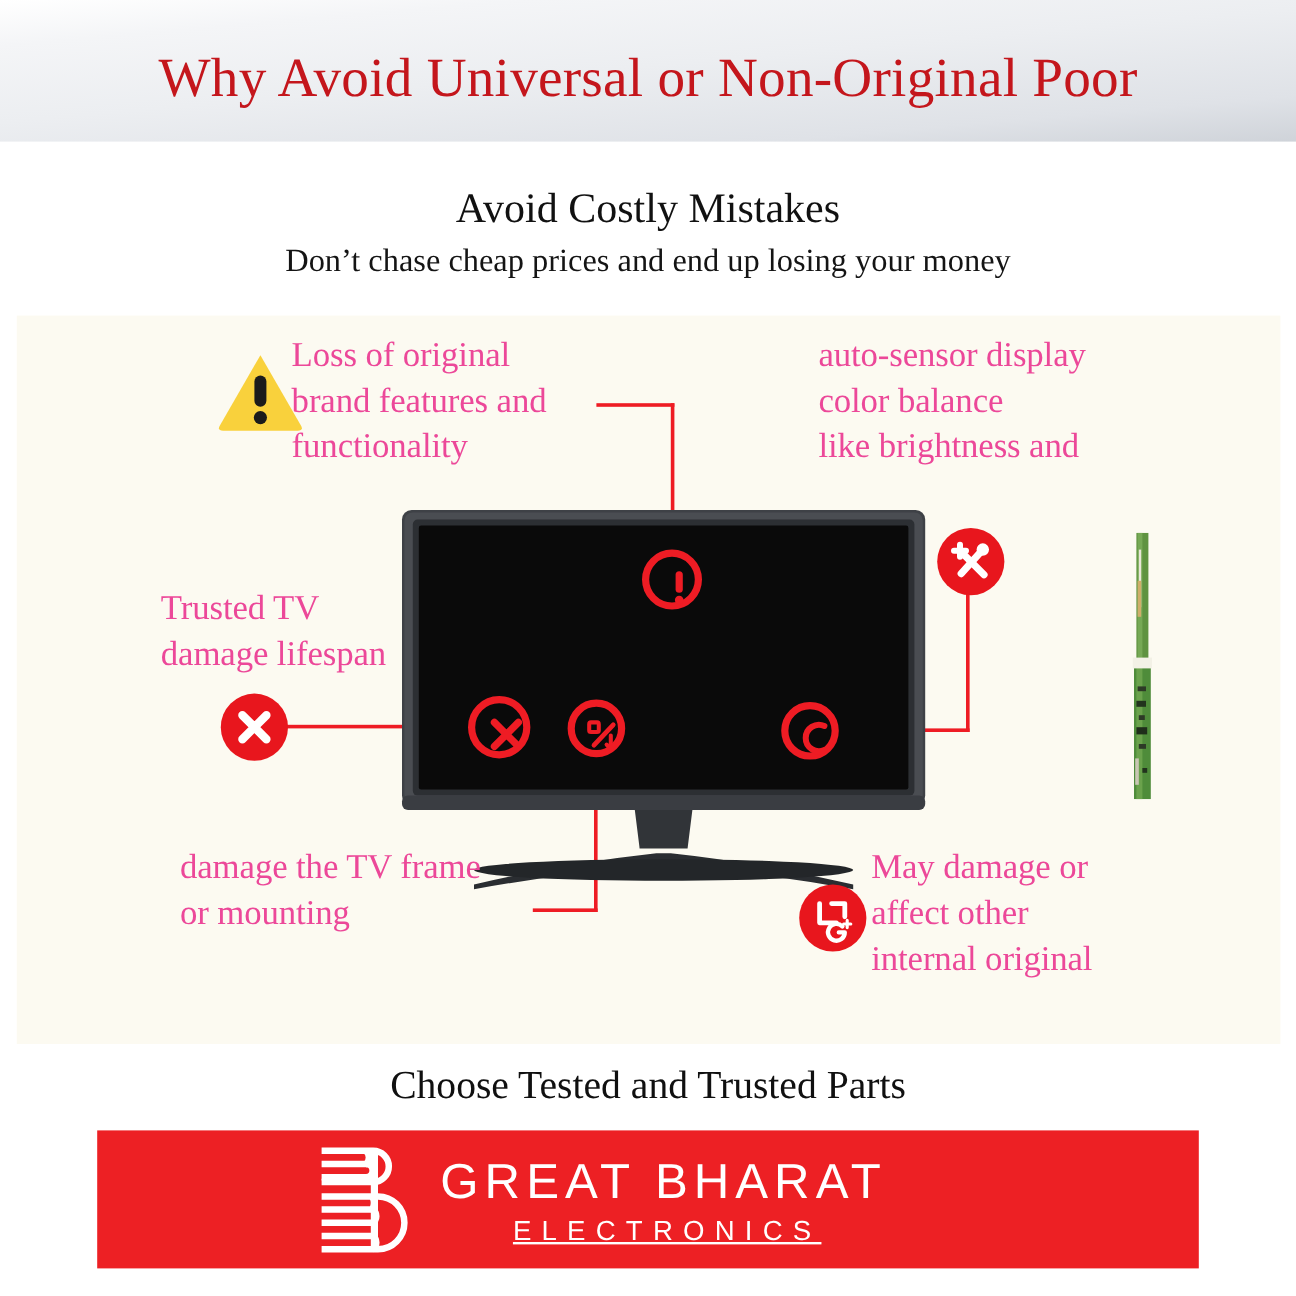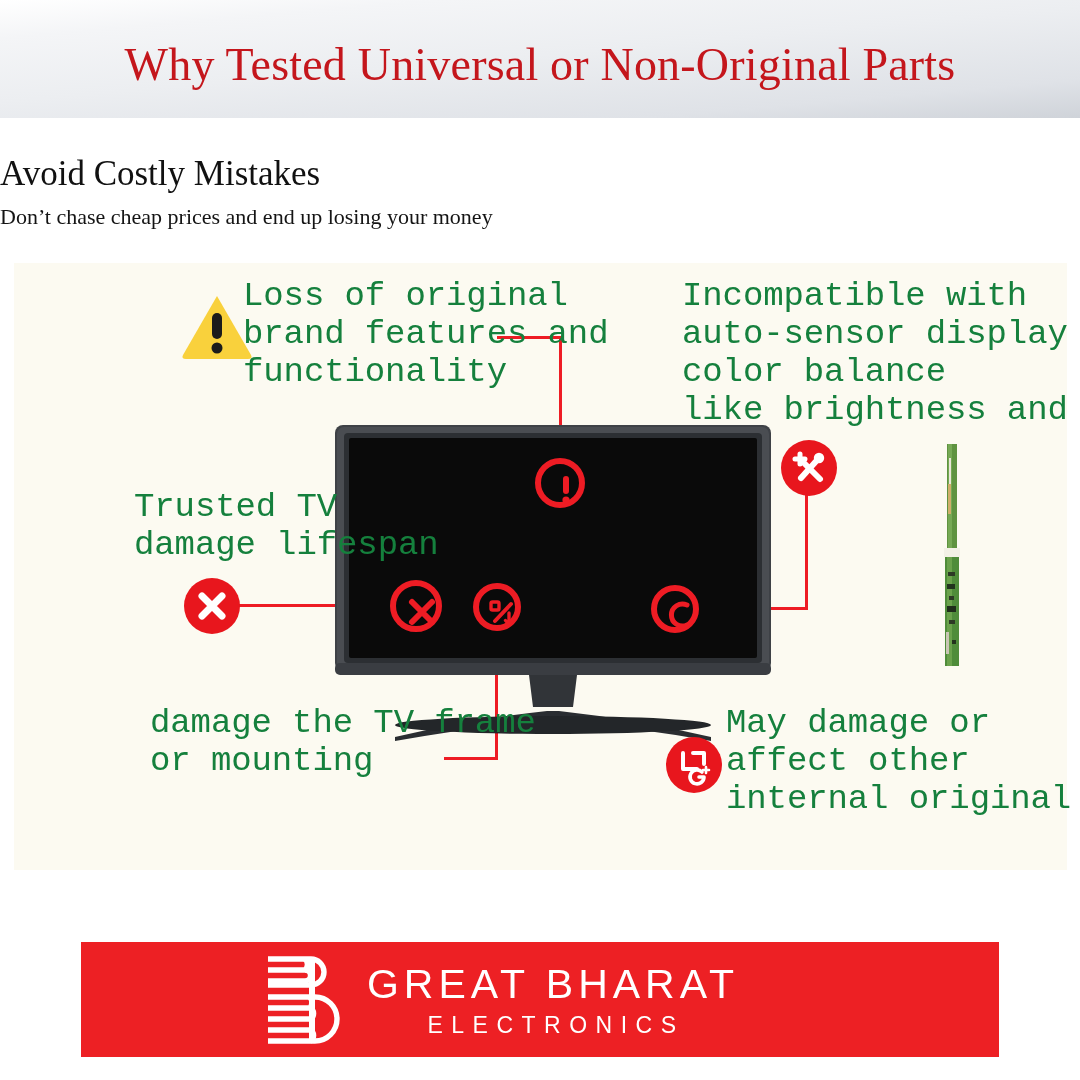--- a/index.html
+++ b/index.html
@@ -41,52 +41,53 @@
     letter-spacing: 0.2px;
     white-space: nowrap;
   }
 
   
   .sub-wrap {
     position: absolute;
     left: 0;
     top: 152px;
     width: 1080px;
+    text-align: center;
   }
   .sub-title {
     font-family: "Liberation Serif", serif;
     font-size: 35px;
     line-height: 44px;
     color: #111111;
   }
   .sub-line {
     font-family: "Liberation Serif", serif;
-    font-size: 22px;
+    font-size: 27px;
     line-height: 38px;
     color: #141414;
     margin-top: 2px;
   }
 
   
   .panel {
     position: absolute;
     left: 14px;
     top: 263px;
     width: 1053px;
     height: 607px;
     background: #fcfaf1;
   }
 
   
   .callout {
     position: absolute;
-    font-family: Liberation Mono, monospace;
-    font-size: 34px;
+    font-family: Liberation Serif, serif;
+    font-size: 29px;
     line-height: 38px;
-    color: #15803d;
+    color: #ec4899;
     letter-spacing: -0.1px;
   }
   .callout .ln { display: block; white-space: nowrap; }
 
   #callout-loss      { left: 243px; top: 277px; }
   #callout-incompat  { left: 682px; top: 277px; }
   #callout-lifespan  { left: 134px; top: 488px; }
   #callout-poorfit   { left: 150px; top: 704px; }
   #callout-internal  { left: 726px; top: 704px; }
 
@@ -178,29 +179,30 @@
     font-weight: 400;
   }
   .brand-sub {
     font-family: "Liberation Sans", sans-serif;
     font-size: 23px;
     line-height: 28px;
     letter-spacing: 8.5px;
     color: #ffffff;
     margin-top: 4px;
     padding-left: 6px;
+    text-decoration: underline;
   }
 </style>
 </head>
 <body>
 
 <div id="poster">
 
   <div class="header-band"></div>
-  <div class="header-title">Why Tested Universal or Non-Original Parts</div>
+  <div class="header-title">Why Avoid Universal or Non-Original Poor</div>
 
   <div class="sub-wrap">
     <div class="sub-title">Avoid Costly Mistakes</div>
     <div class="sub-line">Don’t chase cheap prices and end up losing your money</div>
   </div>
 
   <div class="panel"></div>
 
   <svg class="warn-tri" viewBox="0 0 72 68">
     <path d="M36 3 L70 62 Q72 66 67 66 L5 66 Q0 66 2 62 Z" fill="#F9D13C"></path>
@@ -301,21 +303,20 @@
     </svg>
   </div>
 
   <div class="callout" id="callout-loss">
     <span class="ln">Loss of original</span>
     <span class="ln">brand features and</span>
     <span class="ln">functionality</span>
   </div>
 
   <div class="callout" id="callout-incompat">
-    <span class="ln">Incompatible with</span>
     <span class="ln">auto-sensor display</span>
     <span class="ln">color balance</span>
     <span class="ln">like brightness and</span>
   </div>
 
   <div class="callout" id="callout-lifespan">
     <span class="ln">Trusted TV</span>
     <span class="ln">damage lifespan</span>
   </div>
 
@@ -323,20 +324,21 @@
     <span class="ln">damage the TV frame</span>
     <span class="ln">or mounting</span>
   </div>
 
   <div class="callout" id="callout-internal">
     <span class="ln">May damage or</span>
     <span class="ln">affect other</span>
     <span class="ln">internal original</span>
   </div>
 
+  <div class="tagline">Choose Tested and Trusted Parts</div>
 
   <div class="footer">
     <div class="footer-inner">
       <svg class="brand-logo" viewBox="0 0 76 94">
         <g fill="none" stroke="#ffffff" stroke-width="5.4">
           <path d="M3 6 H46 A13 13 0 0 1 46 32 H3"></path>
           <path d="M3 17 H40 A7.5 7.5 0 0 0 40 6"></path>
           <path d="M3 28 H40 A4 4 0 0 0 40 17"></path>
           <path d="M3 44 H50 A17 17 0 0 1 50 88 H3"></path>
           <path d="M3 55 H45 A10 10 0 0 0 45 44"></path>

